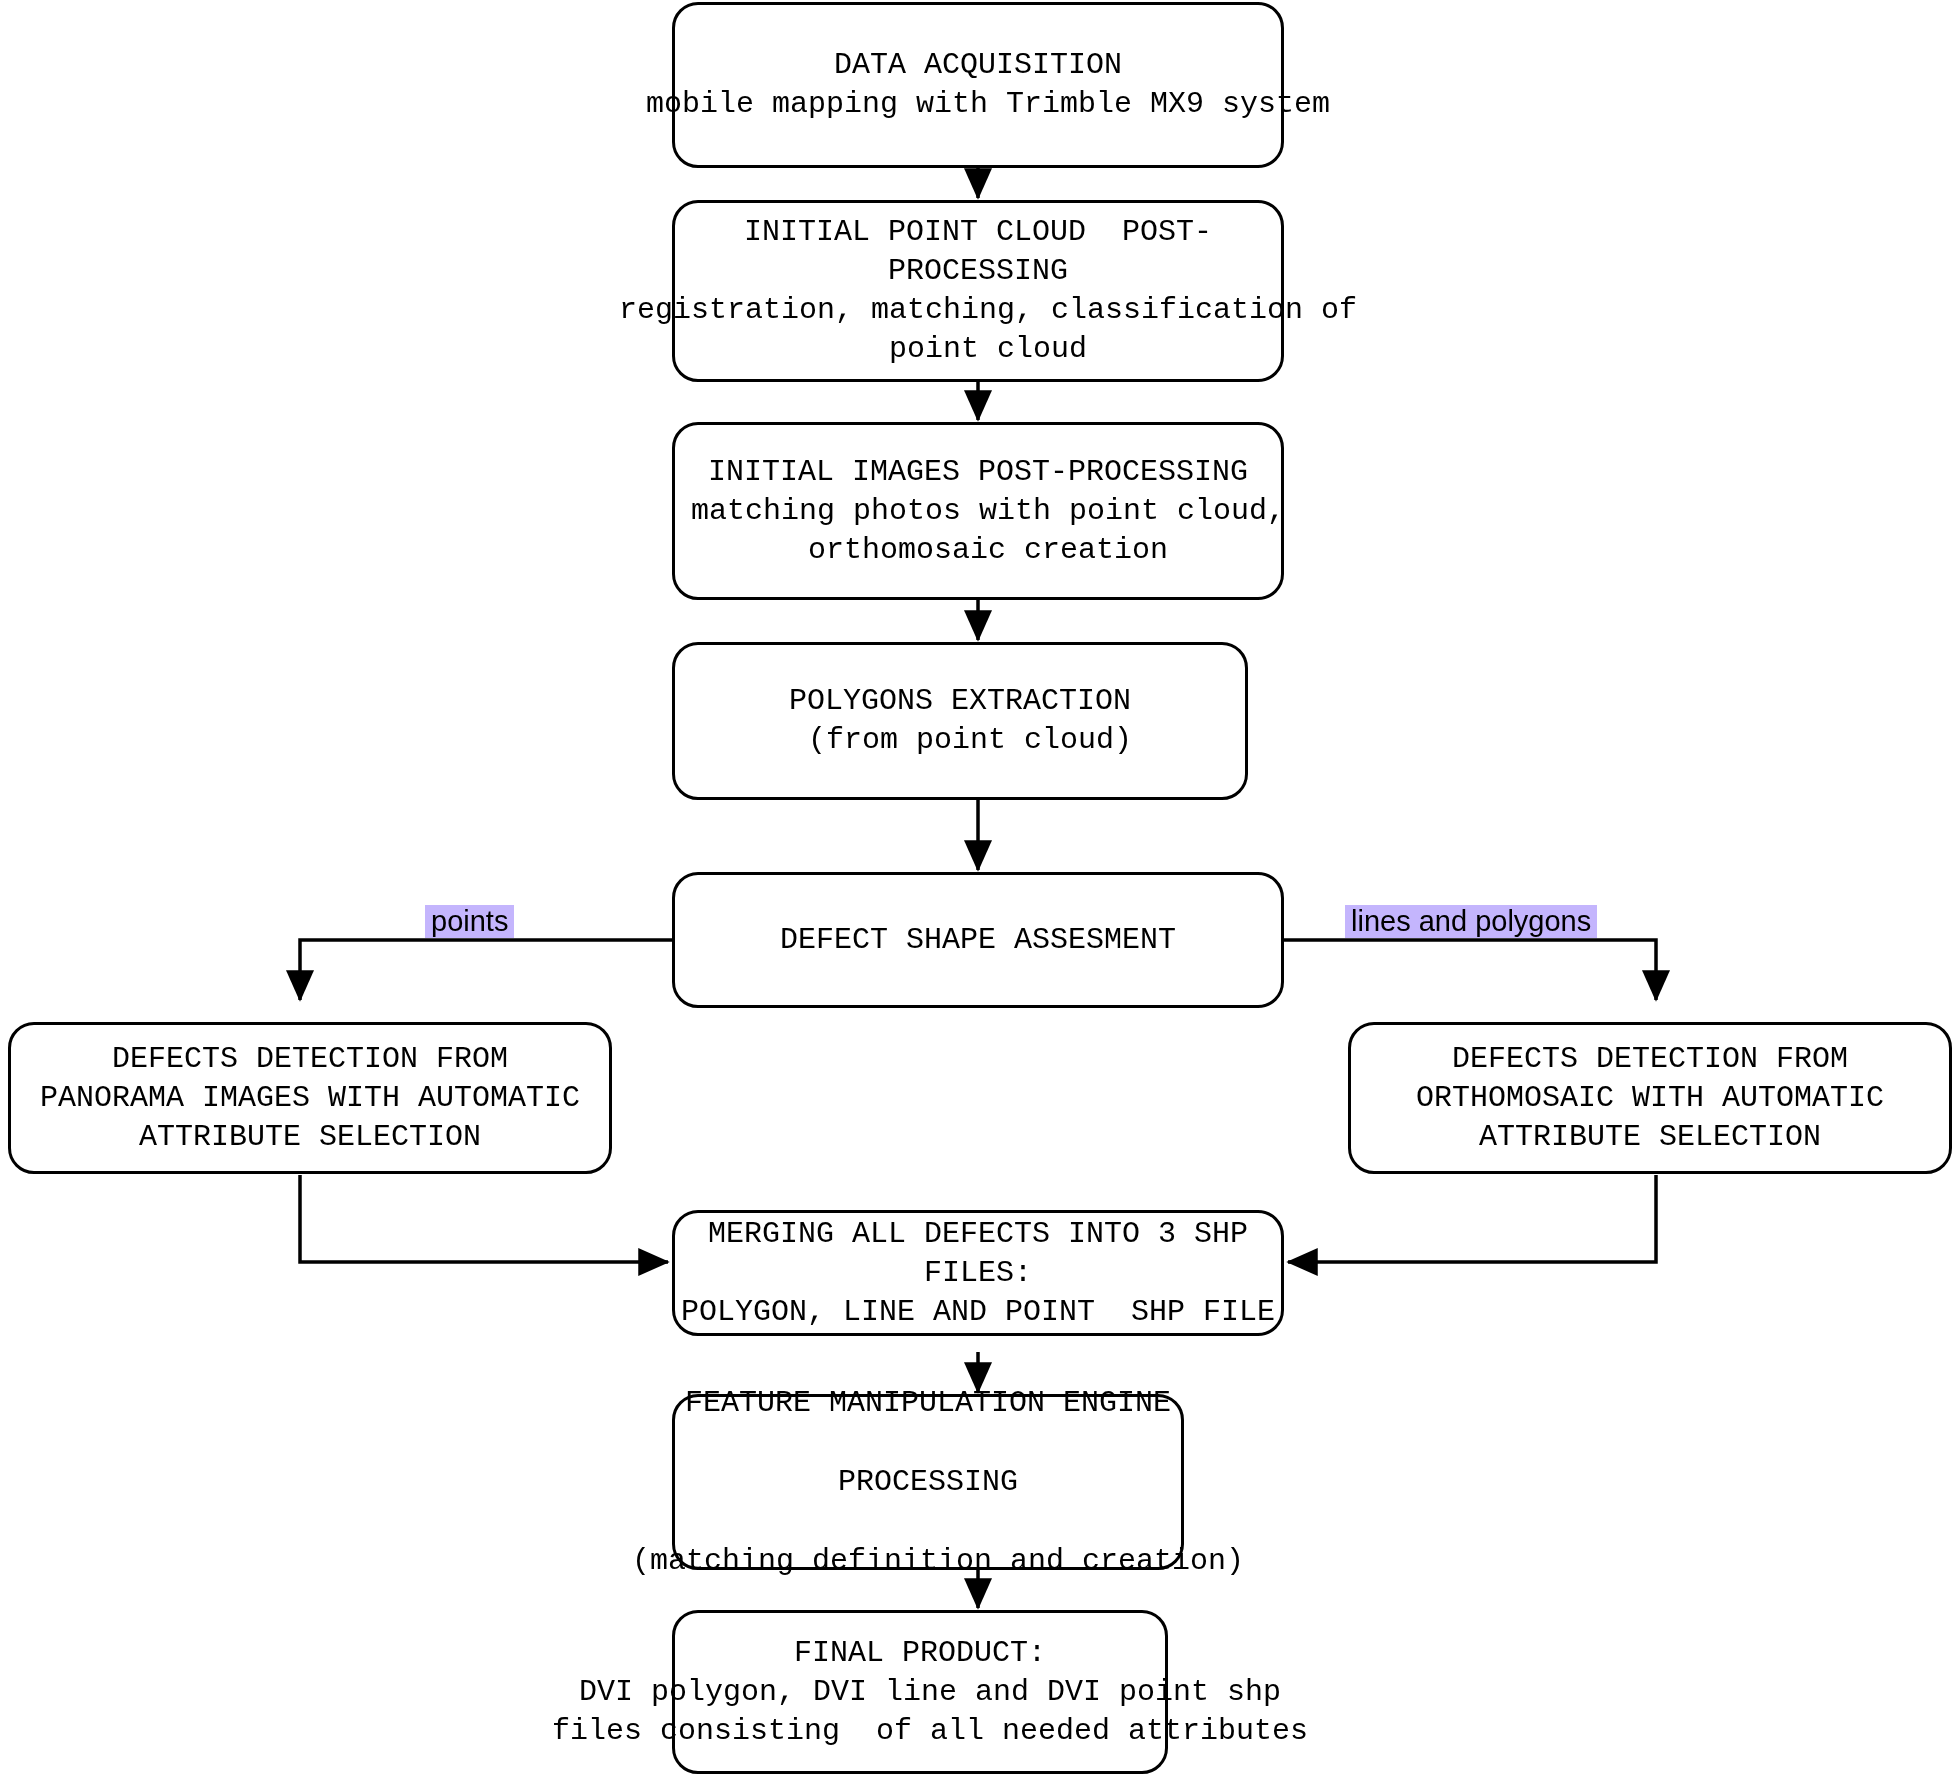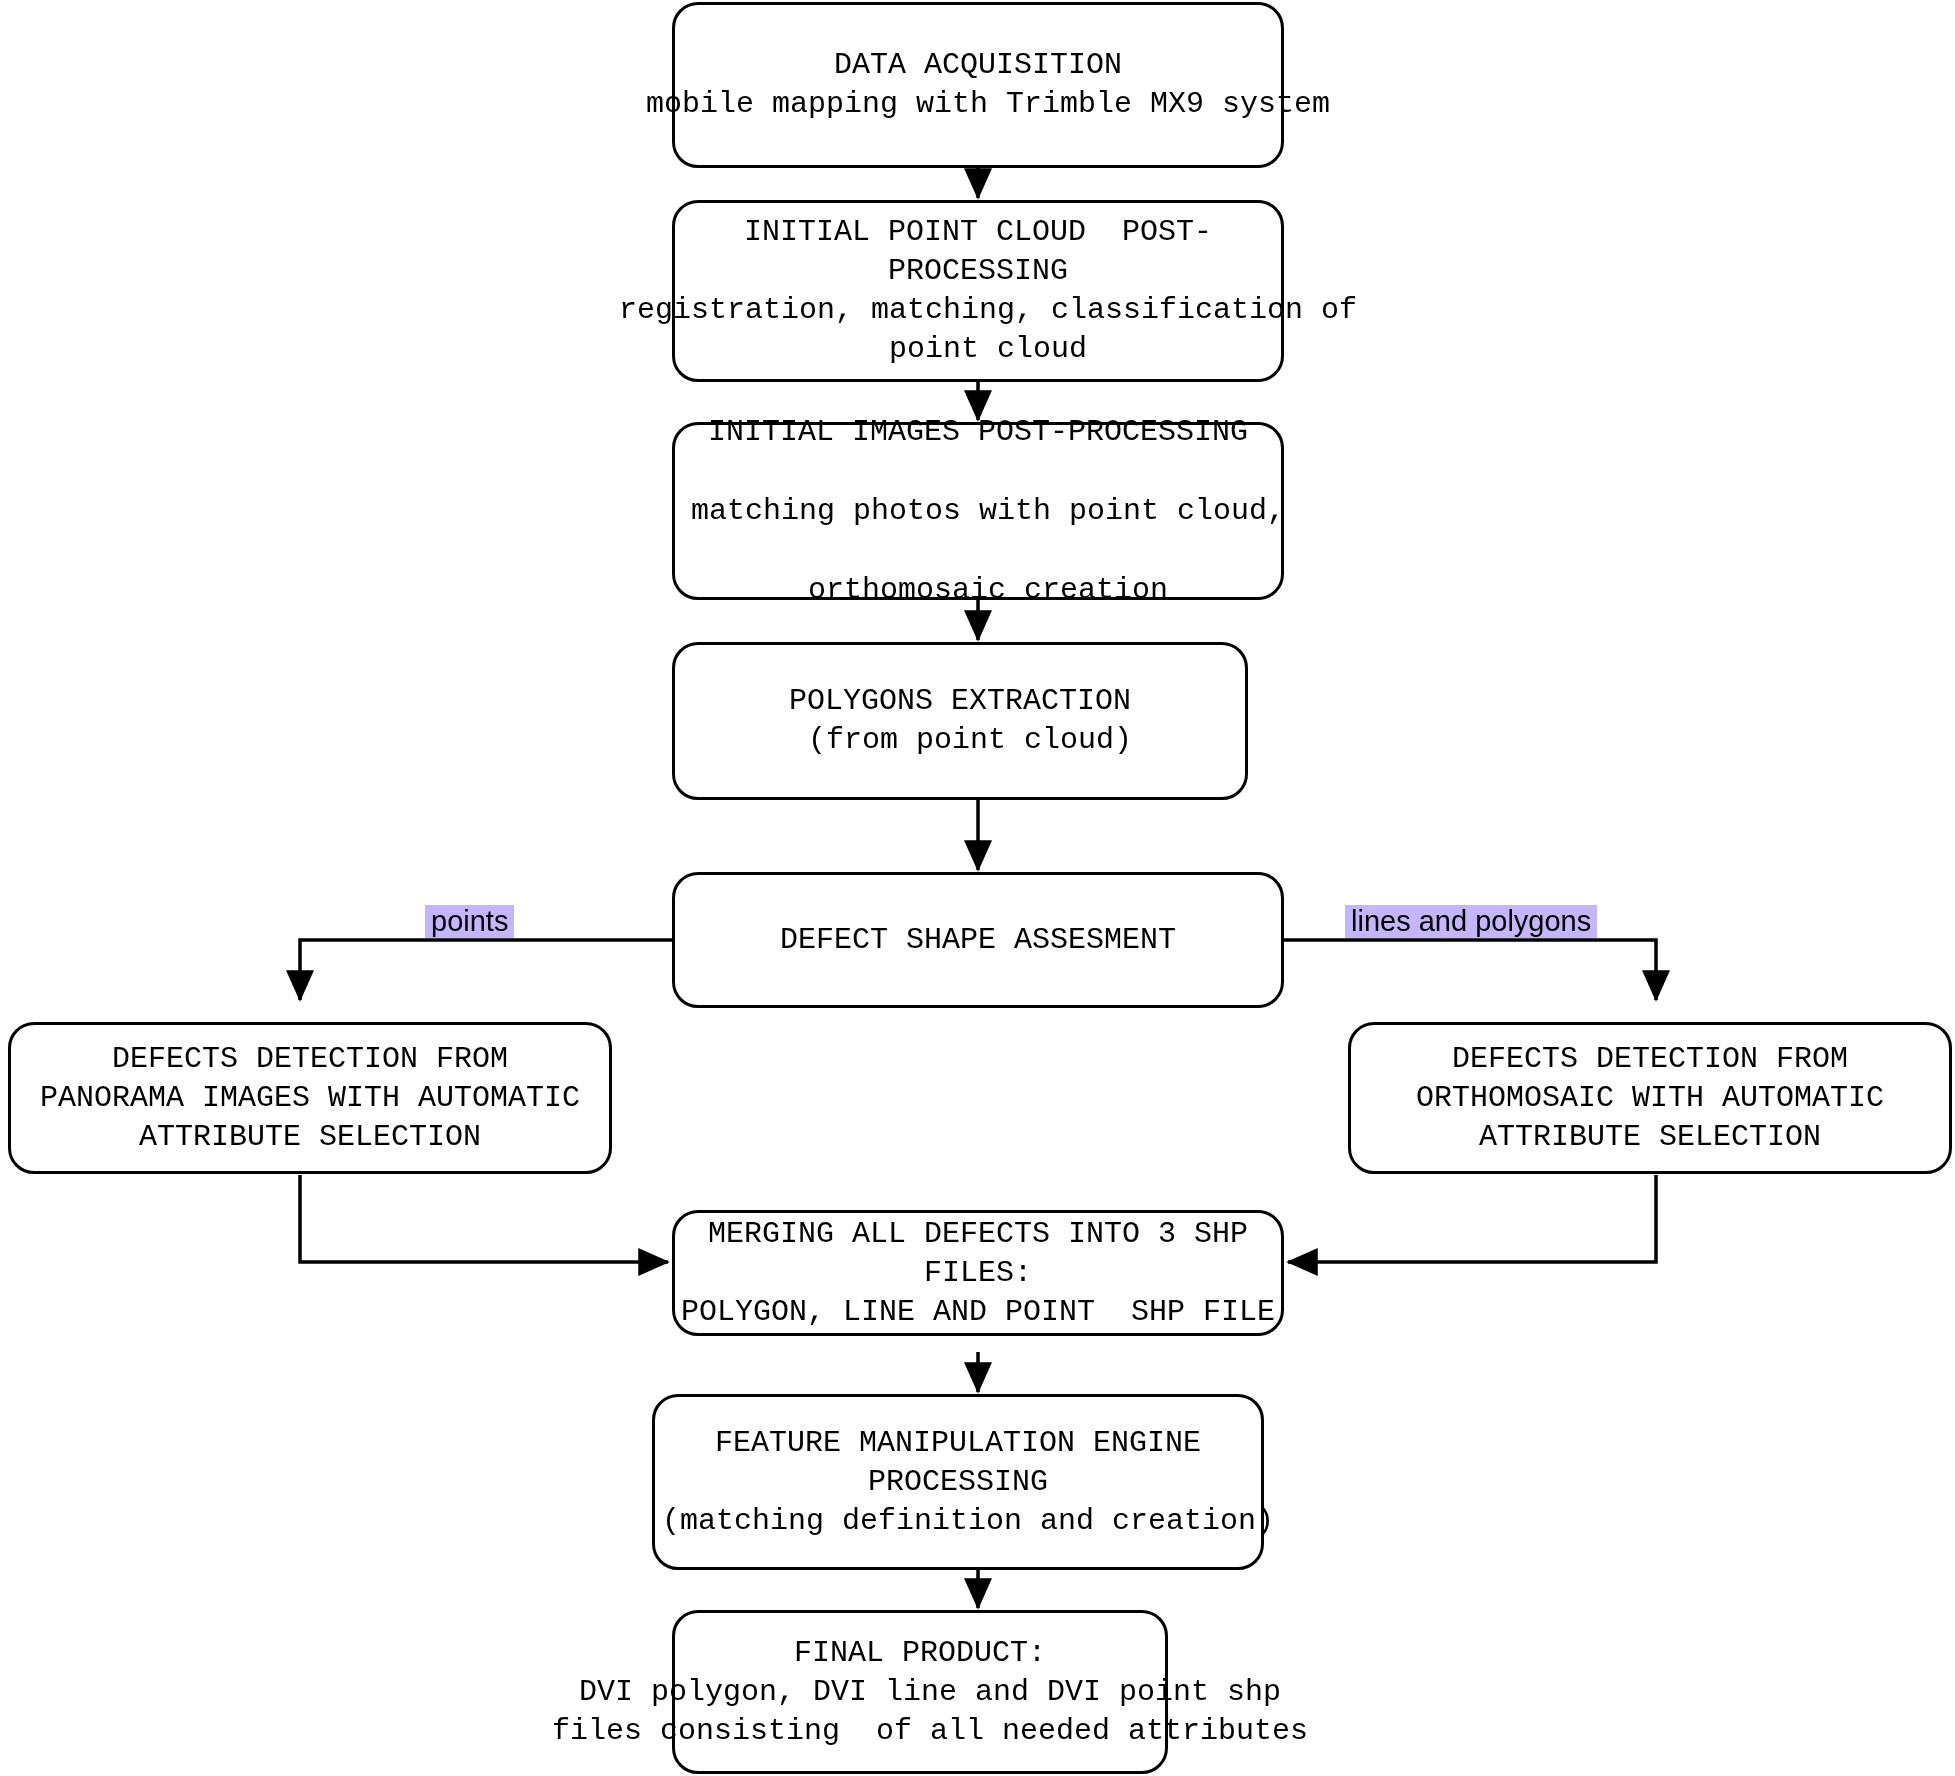--- a/index.html
+++ b/index.html
@@ -98,21 +98,21 @@
     <span class="ln t-lower">mobile mapping with Trimble MX9 system</span>
   </div>
 
   <div class="node" style="left:672px; top:200px; width:612px; height:182px;">
     <span class="ln t-upper">INITIAL POINT CLOUD  POST-</span>
     <span class="ln t-upper">PROCESSING</span>
     <span class="ln t-lower">registration, matching, classification of</span>
     <span class="ln t-lower">point cloud</span>
   </div>
 
-  <div class="node" style="left:672px; top:422px; width:612px; height:178px;gap:40px;">
+  <div class="node" style="left:672px; top:422px; width:612px; height:178px;">
     <span class="ln t-upper">INITIAL IMAGES POST-PROCESSING</span>
     <span class="ln t-lower">matching photos with point cloud,</span>
     <span class="ln t-lower">orthomosaic creation</span>
   </div>
 
   <div class="node" style="left:672px; top:642px; width:576px; height:158px;">
     <span class="ln t-upper">POLYGONS EXTRACTION</span>
     <span class="ln t-lower">(from point cloud)</span>
   </div>
 
@@ -131,21 +131,21 @@
     <span class="ln t-upper">ORTHOMOSAIC WITH AUTOMATIC</span>
     <span class="ln t-upper">ATTRIBUTE SELECTION</span>
   </div>
 
   <div class="node" style="left:672px; top:1210px; width:612px; height:126px;">
     <span class="ln t-upper">MERGING ALL DEFECTS INTO 3 SHP</span>
     <span class="ln t-upper">FILES:</span>
     <span class="ln t-upper">POLYGON, LINE AND POINT  SHP FILE</span>
   </div>
 
-  <div class="node" style="left:652px; top:1394px; width:612px; height:176px;">
+  <div class="node" style="left:672px; top:1394px; width:512px; height:176px;gap:40px;">
     <span class="ln t-upper">FEATURE MANIPULATION ENGINE</span>
     <span class="ln t-upper">PROCESSING</span>
     <span class="ln t-lower">(matching definition and creation)</span>
   </div>
 
   <div class="node" style="left:672px; top:1610px; width:496px; height:164px;">
     <span class="ln t-upper">FINAL PRODUCT:</span>
     <span class="ln t-lower">DVI polygon, DVI line and DVI point shp</span>
     <span class="ln t-lower">files consisting  of all needed attributes</span>
   </div>

